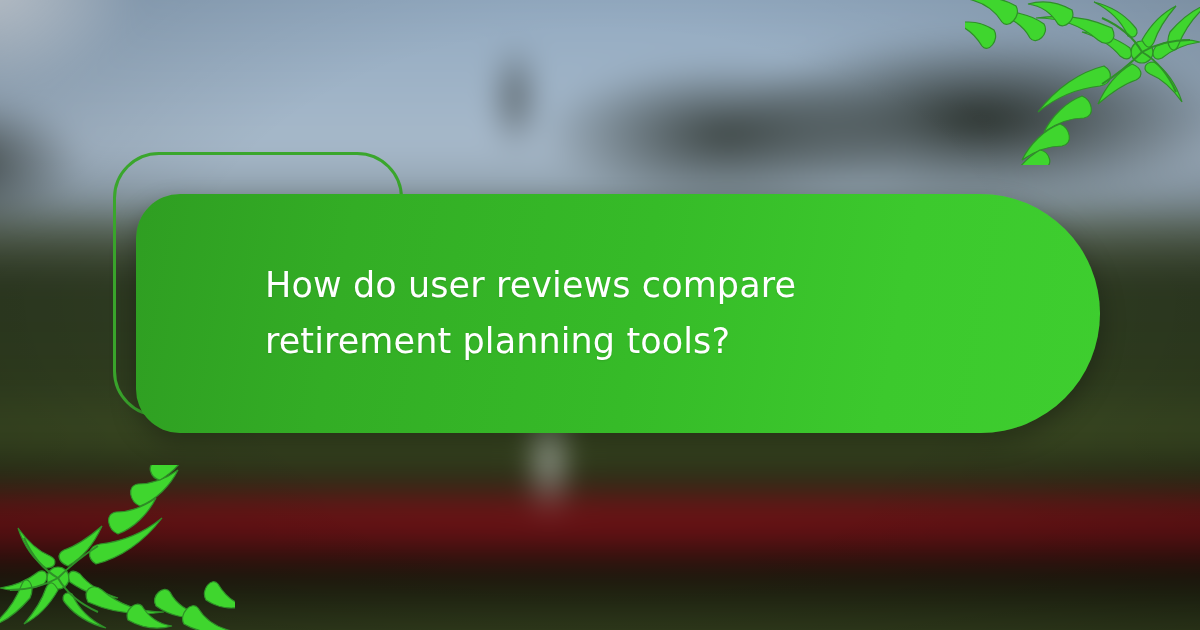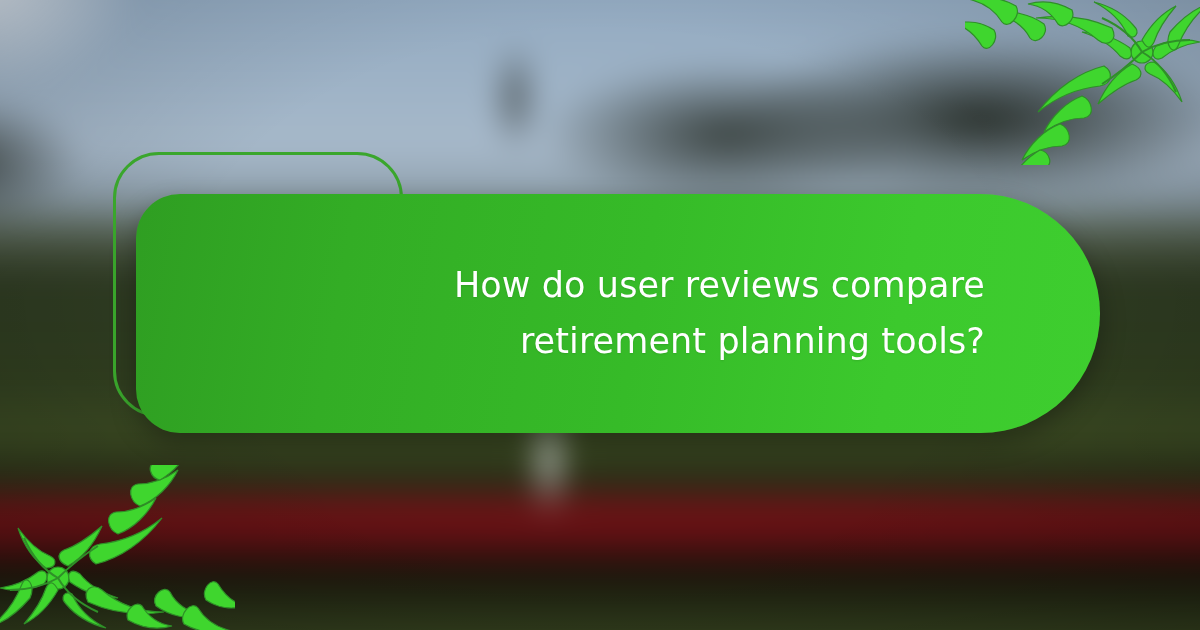--- a/index.html
+++ b/index.html
@@ -114,21 +114,21 @@
     box-sizing: border-box;
     padding: 0 78px 0 92px;
   }
 
   .card-title {
     color: #ffffff;
     font-family: "DejaVu Sans", "Liberation Sans", sans-serif;
     font-size: 35px;
     font-weight: 400;
     line-height: 1.58;
-    text-align: right;
+    text-align: left;
     letter-spacing: 0.1px;
     text-shadow: 0 1px 2px rgba(0,0,0,0.10);
     max-width: 720px;
   }
 </style>
 </head>
 <body>
 
 <div id="stage">
 

